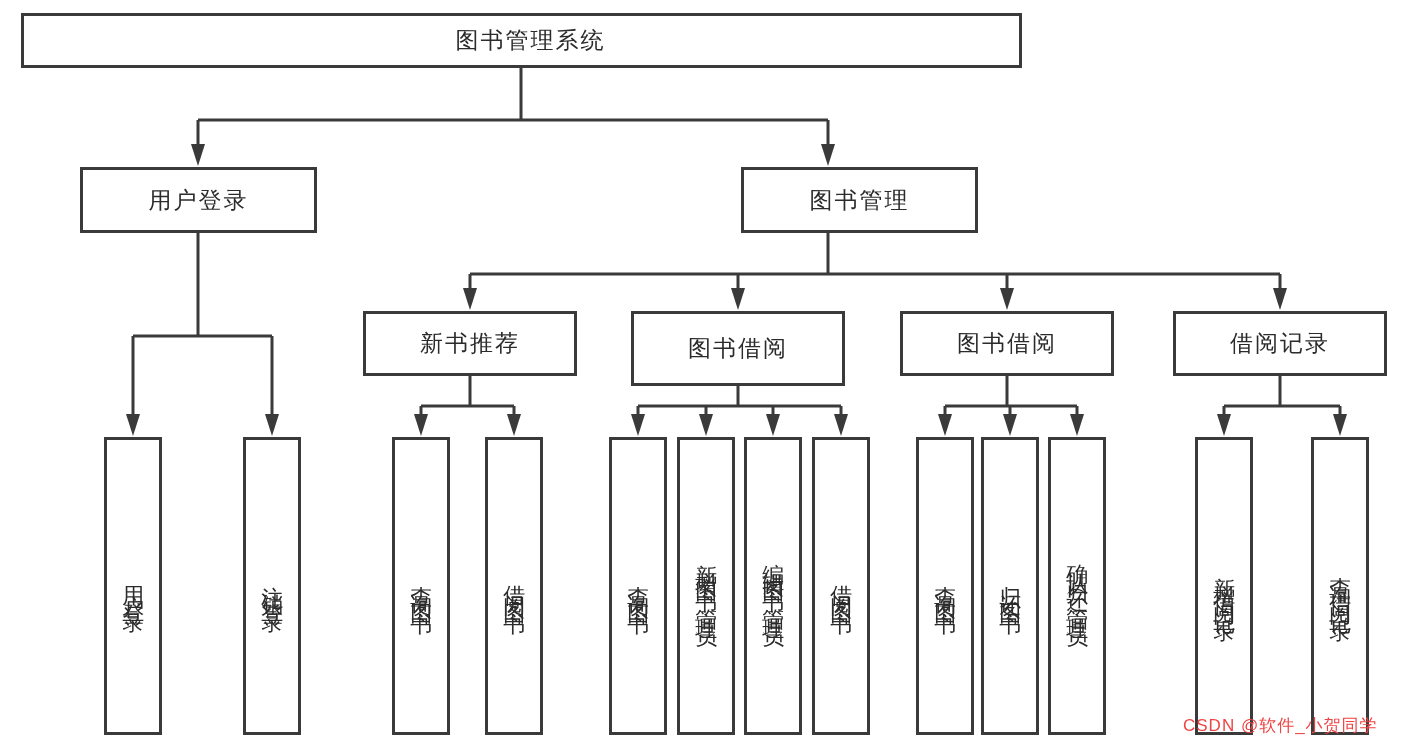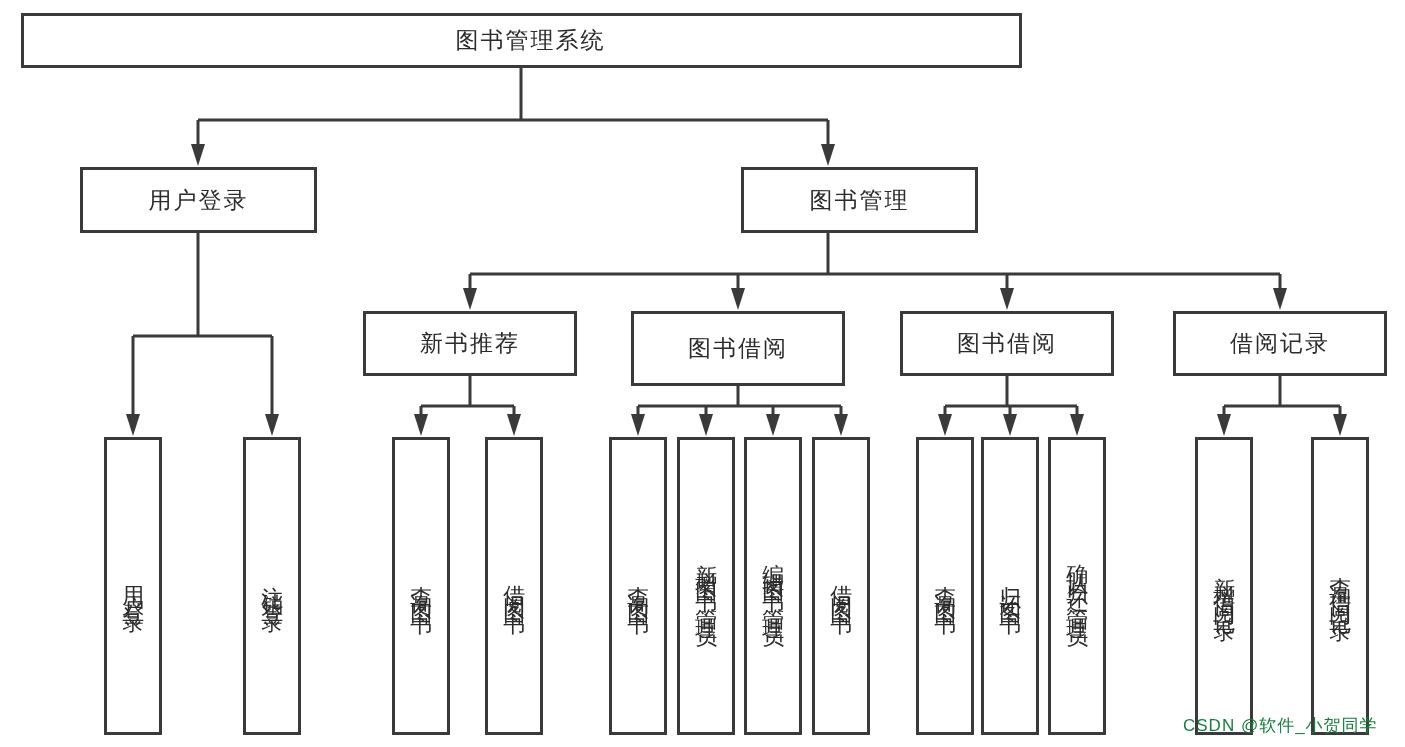--- a/index.html
+++ b/index.html
@@ -55,21 +55,21 @@
     color: #2b2b2b;
     white-space: nowrap;
   }
 
   .watermark {
     position: absolute;
     left: 1183px;
     top: 714px;
     font-size: 17px;
     letter-spacing: 1px;
-    color: #15803d;
+    color: #ef4444;
     white-space: nowrap;
     z-index: 5;
   }
 </style>
 </head>
 <body>
 
 <div class="canvas">
 
   <svg class="connectors" viewBox="0 0 1405 747" xmlns="http://www.w3.org/2000/svg">

